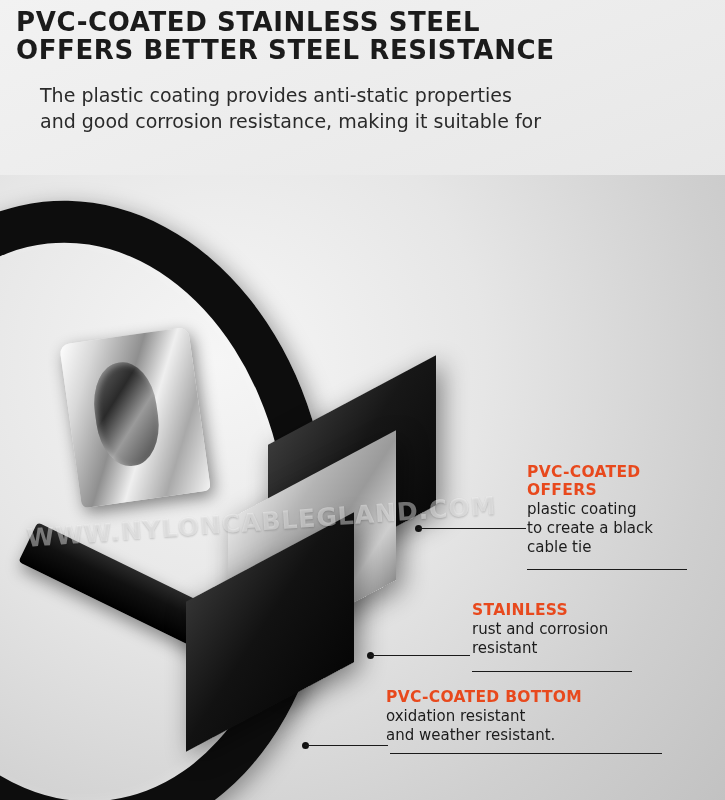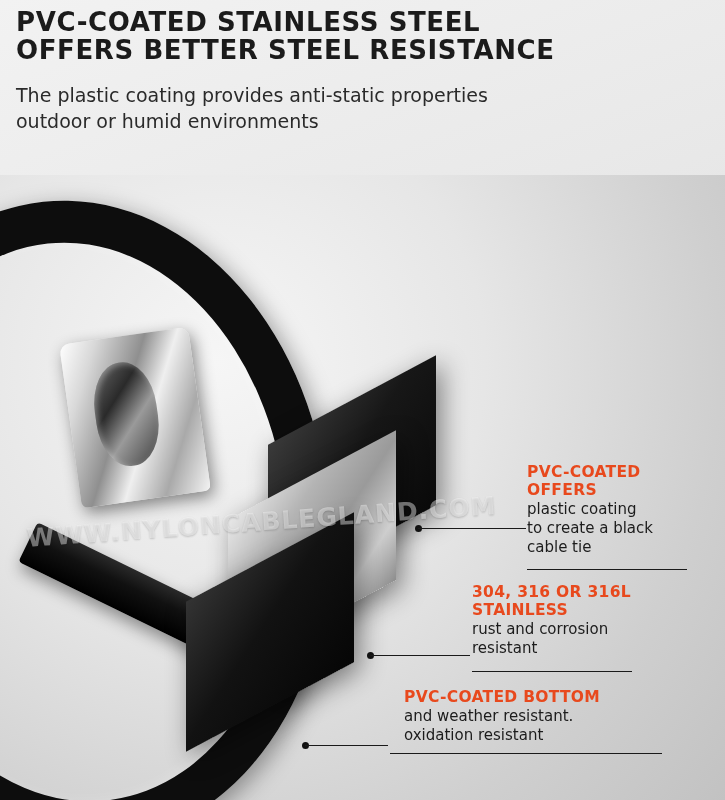--- a/index.html
+++ b/index.html
@@ -36,21 +36,21 @@
   .subtext {
     position: absolute;
     left: 16px;
     top: 82px;
     width: 660px;
     color: #2a2a2a;
     font-family: "DejaVu Sans", sans-serif;
     font-size: 19px;
     line-height: 26px;
   }
-  .subtext span { display: block; }
+  .subtext span { display: block; margin-left: 24px; }
 
   
   .photo {
     position: absolute;
     left: 0;
     top: 175px;
     width: 725px;
     height: 625px;
     overflow: hidden;
   }
@@ -171,21 +171,21 @@
     color: #1c1c1c;
     font-family: "DejaVu Sans", sans-serif;
     font-size: 15px;
     line-height: 19px;
     margin-top: 1px;
   }
   .callout .desc span { display: block; }
 
   .callout-1 { left: 527px; top: 288px; }
   .callout-2 { left: 472px; top: 408px; }
-  .callout-3 { left: 404px; top: 513px; }
+  .callout-3 { left: 386px; top: 513px; }
 
   .rule {
     position: absolute;
     height: 1px;
     background: #1a1a1a;
   }
   .rule-1 { left: 527px; top: 394px; width: 160px; }
   .rule-2 { left: 472px; top: 496px; width: 160px; }
   .rule-3 { left: 390px; top: 578px; width: 272px; }
 
@@ -214,21 +214,21 @@
 
 <div id="page">
 
   <div class="headline">
     <span>PVC-COATED STAINLESS STEEL</span>
     <span class="line2">OFFERS BETTER STEEL RESISTANCE</span>
   </div>
 
   <div class="subtext">
     <span>The plastic coating provides anti-static properties</span>
-    <span>outdoor or humid environments</span>
+    <span>and good corrosion resistance, making it suitable for</span>
   </div>
 
   <div class="photo">
     <div class="photo-bg"></div>
 
     <div class="tie-loop"></div>
     <div class="tie-tail"></div>
 
     <div class="buckle">
       <div class="buckle-inner"></div>
@@ -255,35 +255,35 @@
       <div class="desc">
         <span>plastic coating</span>
         <span>to create a black</span>
         <span>cable tie</span>
       </div>
     </div>
     <div class="rule rule-1"></div>
 
     <div class="callout callout-2">
       <div class="title">
-        <span>304, 316 OR 316L</span><br>
+        <br>
         <span>STAINLESS</span>
       </div>
       <div class="desc">
         <span>rust and corrosion</span>
         <span>resistant</span>
       </div>
     </div>
     <div class="rule rule-2"></div>
 
     <div class="callout callout-3">
       <div class="title">
         <span>PVC-COATED BOTTOM</span>
       </div>
       <div class="desc">
+        <span>oxidation resistant</span>
         <span>and weather resistant.</span>
-        <span>oxidation resistant</span>
       </div>
     </div>
     <div class="rule rule-3"></div>
 
   </div>
 </div>
 
 </body></html>

